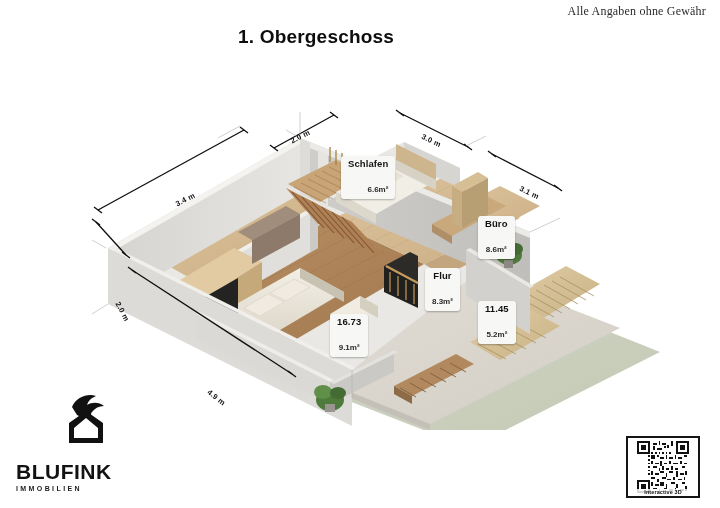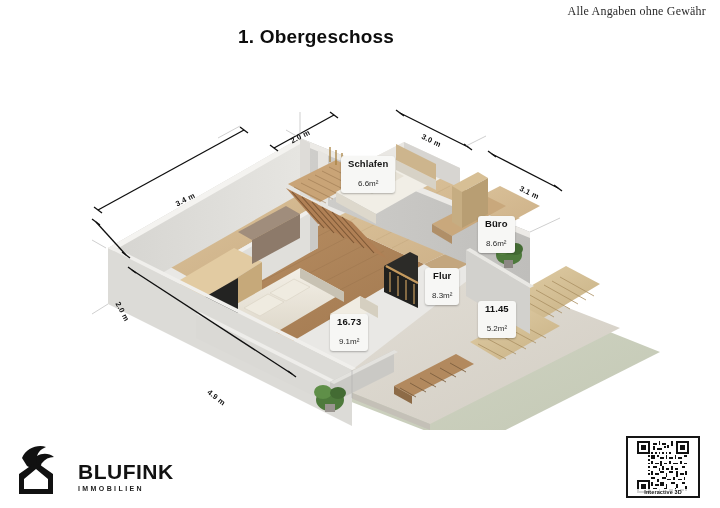--- a/index.html
+++ b/index.html
@@ -62,26 +62,26 @@
   .room-label .rl-name {
     display: block;
     font-size: 9.5px;
     font-weight: bold;
     color: #131313;
     letter-spacing: 0.1px;
   }
   .room-label .rl-area {
     display: block;
     font-size: 8px;
-    font-weight: normal;
+    font-weight: bold;
     color: #2b2b2b;
-    margin-top: 10px;
-  }
-
-  .rl-schlafen { left: 341px; top: 104px; }
+    margin-top: 16px;
+  }
+
+  .rl-schlafen { left: 341px; top: 104px; text-align: right; }
   .rl-ankleide { left: 201px; top: 166px; }
   .rl-buero    { left: 478px; top: 164px; }
   .rl-flur     { left: 425px; top: 216px; }
   .rl-1145     { left: 478px; top: 249px; }
   .rl-1181     { left: 330px; top: 262px; }
 
   
   .dim {
     position: absolute;
     font-size: 7.5px;
@@ -99,20 +99,21 @@
   .dim-49     { left: 206px; top: 341px; transform: rotate(39deg); }
 
   
   #logo-block {
     position: absolute;
     left: 16px;
     bottom: 12px;
     display: flex;
     align-items: flex-end;
     gap: 16px;
+    flex-direction: column;
   }
   #logo-mark { width: 46px; height: 52px; display: block; }
   #logo-text { padding-bottom: 4px; }
   #logo-name {
     font-size: 21px;
     font-weight: bold;
     letter-spacing: 0.5px;
     color: #121212;
     line-height: 1;
   }

